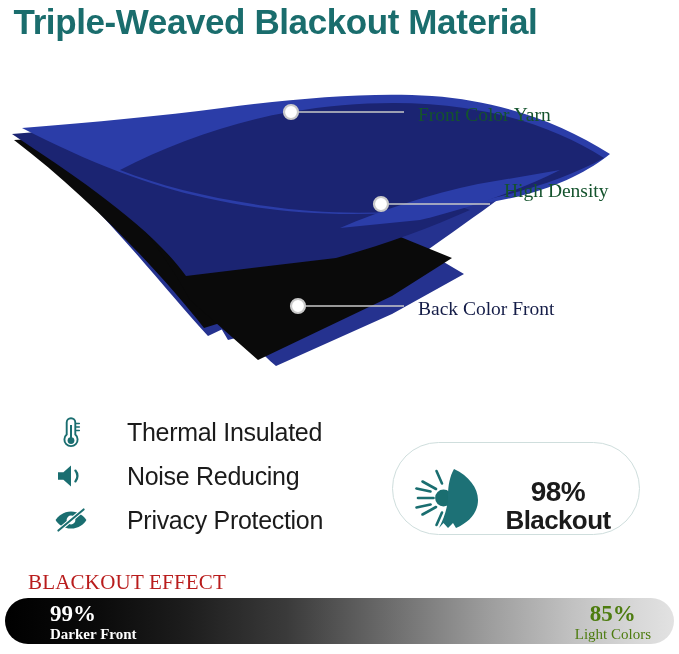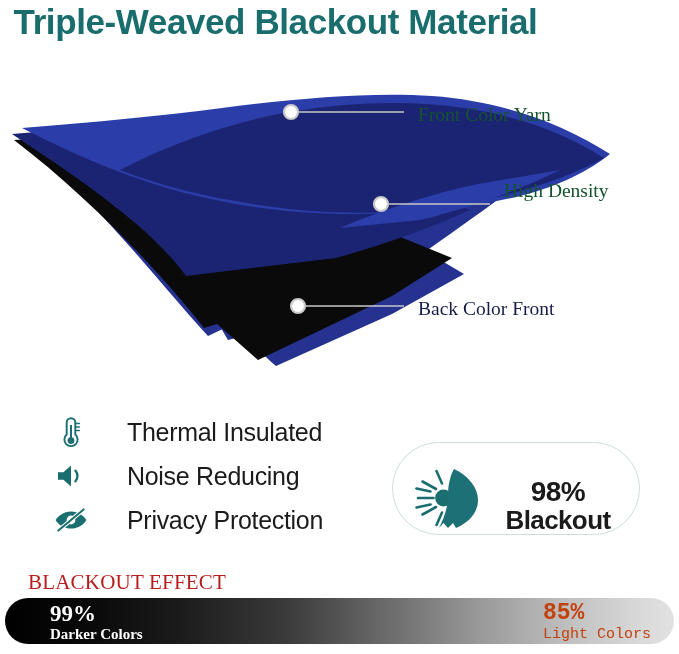--- a/index.html
+++ b/index.html
@@ -173,24 +173,24 @@
     left: 50px;
     top: 602px;
     color: #ffffff;
     font-family: "Liberation Serif", serif;
     line-height: 1.0;
   }
   .bar-right {
     position: absolute;
     right: 28px;
     top: 602px;
-    color: #c2410c;
-    font-family: Liberation Mono, monospace;
+    color: #4d7c0f;
+    font-family: Liberation Serif, serif;
     line-height: 1.0;
-    text-align: left;
+    text-align: center;
   }
   .bar-pct {
     font-size: 23px;
     font-weight: bold;
     display: block;
   }
   .bar-sub {
     font-size: 15px;
     font-weight: bold;
     display: block;
@@ -318,19 +318,19 @@
     <span class="badge-word">Blackout</span>
   </span>
 </div>
 
 <div class="effect-title">BLACKOUT EFFECT</div>
 
 <div class="gradient-bar"></div>
 
 <div class="bar-left">
   <span class="bar-pct">99%</span>
-  <span class="bar-sub">Darker Colors</span>
+  <span class="bar-sub">Darker Front</span>
 </div>
 
 <div class="bar-right">
   <span class="bar-pct">85%</span>
   <span class="bar-sub">Light Colors</span>
 </div>
 
 </body></html>

